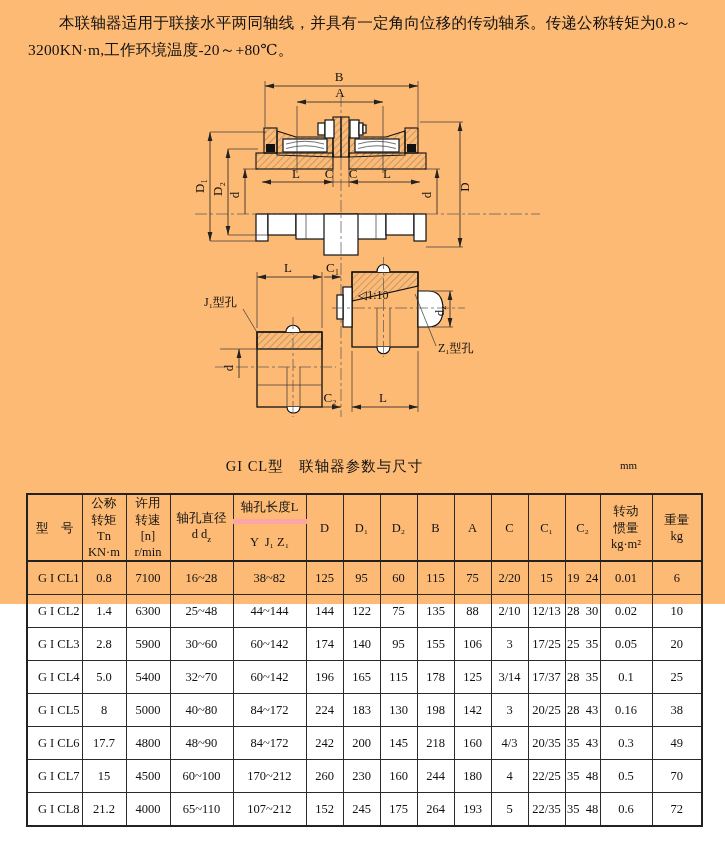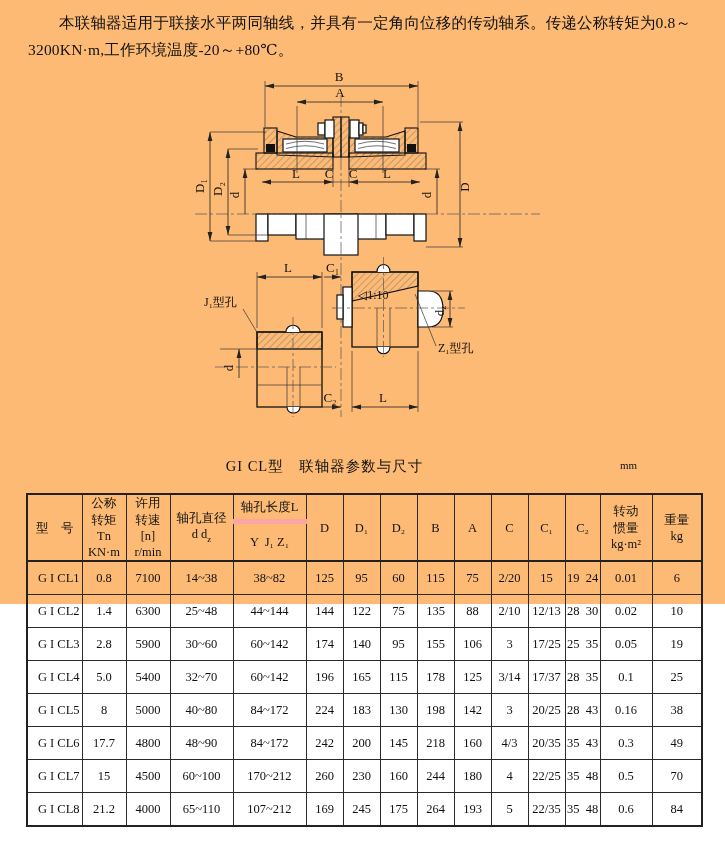--- a/index.html
+++ b/index.html
@@ -269,21 +269,21 @@
         <th style="height:36px">
             <div style="white-space:pre">Y  J₁ Z₁</div>
           </th>
       </tr>
     </thead>
     <tbody>
         <tr>
           <td>G I CL1</td>
           <td>0.8</td>
           <td>7100</td>
-          <td>14~38</td>
+          <td>16~28</td>
           <td>38~82</td>
           <td>125</td>
           <td>95</td>
           <td>60</td>
           <td>115</td>
           <td>75</td>
           <td>2/20</td>
           <td>15</td>
           <td>19  24</td>
           <td>0.01</td>
@@ -314,21 +314,21 @@
           <td>60~142</td>
           <td>174</td>
           <td>140</td>
           <td>95</td>
           <td>155</td>
           <td>106</td>
           <td>3</td>
           <td>17/25</td>
           <td>25  35</td>
           <td>0.05</td>
-          <td>19</td>
+          <td>20</td>
         </tr>
         <tr>
           <td>G I CL4</td>
           <td>5.0</td>
           <td>5400</td>
           <td>32~70</td>
           <td>60~142</td>
           <td>196</td>
           <td>165</td>
           <td>115</td>
@@ -390,27 +390,27 @@
           <td>35  48</td>
           <td>0.5</td>
           <td>70</td>
         </tr>
         <tr>
           <td>G I CL8</td>
           <td>21.2</td>
           <td>4000</td>
           <td>65~110</td>
           <td>107~212</td>
-          <td>169</td>
+          <td>152</td>
           <td>245</td>
           <td>175</td>
           <td>264</td>
           <td>193</td>
           <td>5</td>
           <td>22/35</td>
           <td>35  48</td>
           <td>0.6</td>
-          <td>84</td>
+          <td>72</td>
         </tr>
       </tbody>
   </table>
 
 </div>
 
 </body></html>

